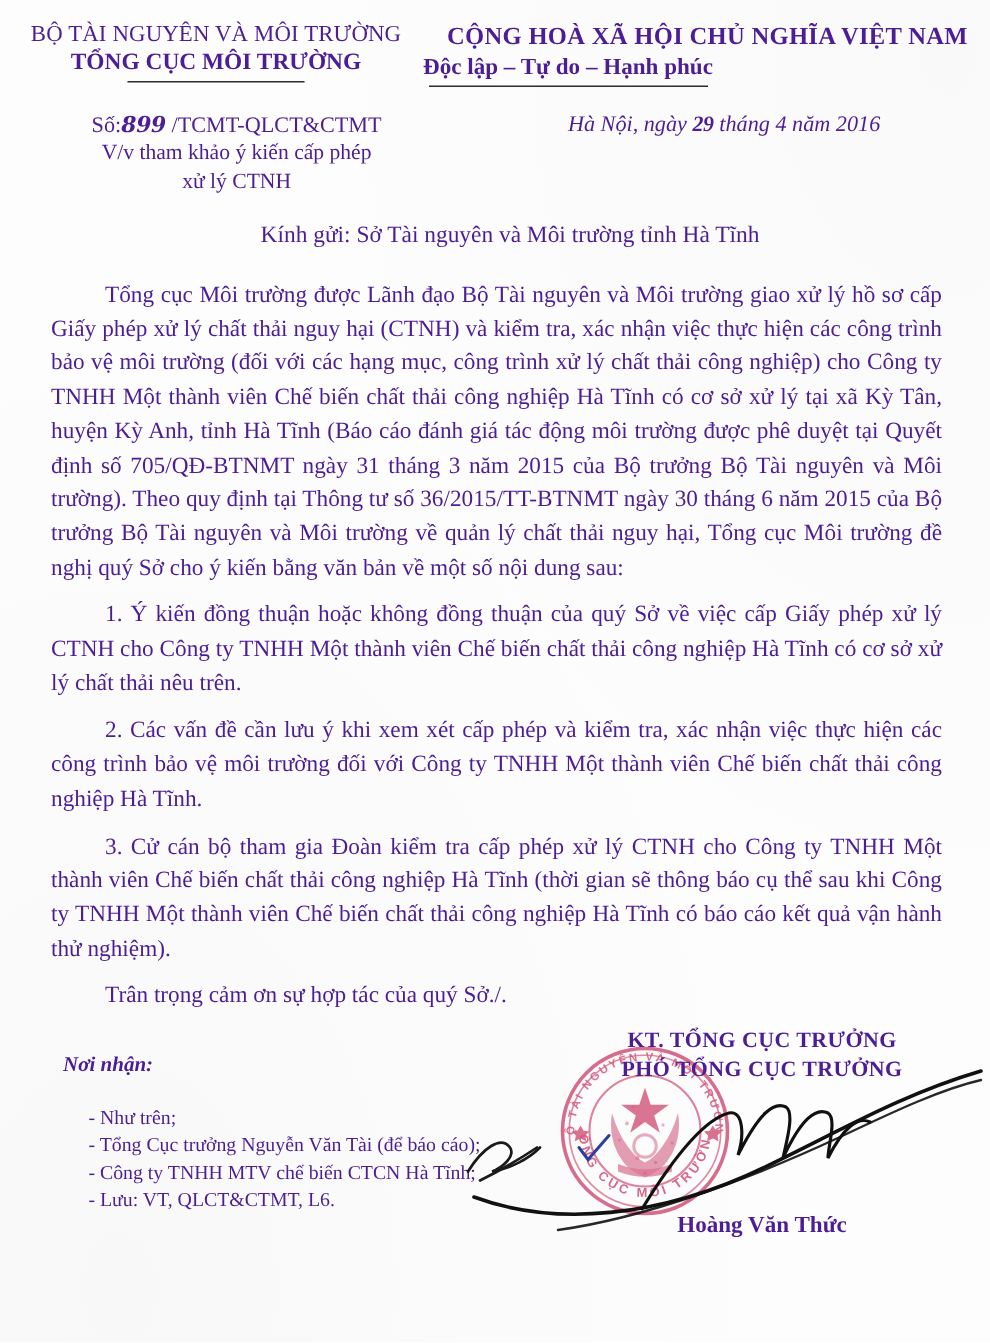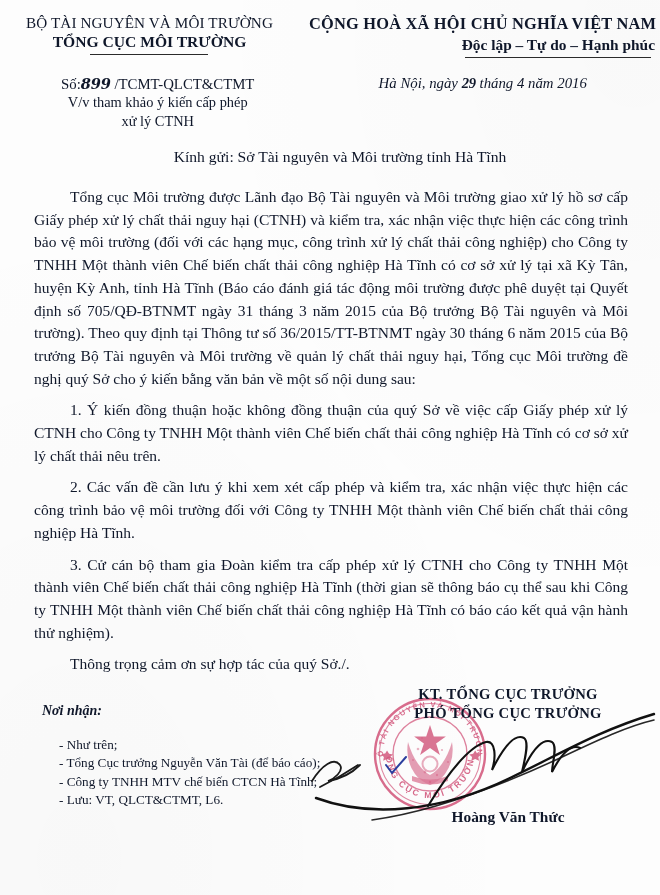--- a/index.html
+++ b/index.html
@@ -8,21 +8,21 @@
     padding: 0;
     background: #ffffff;
   }
   .page {
     position: relative;
     width: 660px;
     height: 895px;
     overflow: hidden;
     background: #fdfdfd;
     font-family: "Liberation Serif", "DejaVu Serif", serif;
-    color: #0f172a;
+    color: #4c1d95;
     -webkit-font-smoothing: antialiased;
   }
   
   .paper-noise {
     position: absolute;
     inset: 0;
     background:
       radial-gradient(ellipse at 12% 96%, rgba(0,0,0,0.018), transparent 55%),
       radial-gradient(ellipse at 96% 4%, rgba(0,0,0,0.015), transparent 50%);
     pointer-events: none;
@@ -37,22 +37,22 @@
     display: flex;
     align-items: flex-start;
   }
   .hdr-left {
     width: 298px;
     text-align: center;
     padding-left: 6px;
   }
   .hdr-right {
     width: 362px;
-    text-align: right;
-    padding-right: 5px;
+    text-align: left;
+    padding-right: 16px;
   }
   .org-line1 {
     font-size: 15.2px;
     letter-spacing: 0.1px;
     white-space: nowrap;
   }
   .org-line2 {
     font-size: 15.6px;
     font-weight: bold;
     margin-top: 1px;
@@ -280,21 +280,21 @@
     </div>
   </div>
 
   <div class="kinh-gui">Kính gửi: Sở Tài nguyên và Môi trường tỉnh Hà Tĩnh</div>
 
   <div class="body">
     <p>Tổng cục Môi trường được Lãnh đạo Bộ Tài nguyên và Môi trường giao xử lý hồ sơ cấp Giấy phép xử lý chất thải nguy hại (CTNH) và kiểm tra, xác nhận việc thực hiện các công trình bảo vệ môi trường (đối với các hạng mục, công trình xử lý chất thải công nghiệp) cho Công ty TNHH Một thành viên Chế biến chất thải công nghiệp Hà Tĩnh có cơ sở xử lý tại xã Kỳ Tân, huyện Kỳ Anh, tỉnh Hà Tĩnh (Báo cáo đánh giá tác động môi trường được phê duyệt tại Quyết định số 705/QĐ-BTNMT ngày 31 tháng 3 năm 2015 của Bộ trưởng Bộ Tài nguyên và Môi trường). Theo quy định tại Thông tư số 36/2015/TT-BTNMT ngày 30 tháng 6 năm 2015 của Bộ trưởng Bộ Tài nguyên và Môi trường về quản lý chất thải nguy hại, Tổng cục Môi trường đề nghị quý Sở cho ý kiến bằng văn bản về một số nội dung sau:</p>
     <p class="gap">1. Ý kiến đồng thuận hoặc không đồng thuận của quý Sở về việc cấp Giấy phép xử lý CTNH cho Công ty TNHH Một thành viên Chế biến chất thải công nghiệp Hà Tĩnh có cơ sở xử lý chất thải nêu trên.</p>
     <p class="gap">2. Các vấn đề cần lưu ý khi xem xét cấp phép và kiểm tra, xác nhận việc thực hiện các công trình bảo vệ môi trường đối với Công ty TNHH Một thành viên Chế biến chất thải công nghiệp Hà Tĩnh.</p>
     <p class="gap">3. Cử cán bộ tham gia Đoàn kiểm tra cấp phép xử lý CTNH cho Công ty TNHH Một thành viên Chế biến chất thải công nghiệp Hà Tĩnh (thời gian sẽ thông báo cụ thể sau khi Công ty TNHH Một thành viên Chế biến chất thải công nghiệp Hà Tĩnh có báo cáo kết quả vận hành thử nghiệm).</p>
-    <p class="gap">Thông trọng cảm ơn sự hợp tác của quý Sở./.</p>
+    <p class="gap">Trân trọng cảm ơn sự hợp tác của quý Sở./.</p>
   </div>
 
   <div class="footer">
 
     <div class="recipients">
       <div class="recipients-title">Nơi nhận:</div>
       <ul>
         <li>- Như trên;</li>
         <li>- Tổng Cục trưởng Nguyễn Văn Tài (để báo cáo);</li>
         <li>- Công ty TNHH MTV chế biến CTCN Hà Tĩnh;</li>

